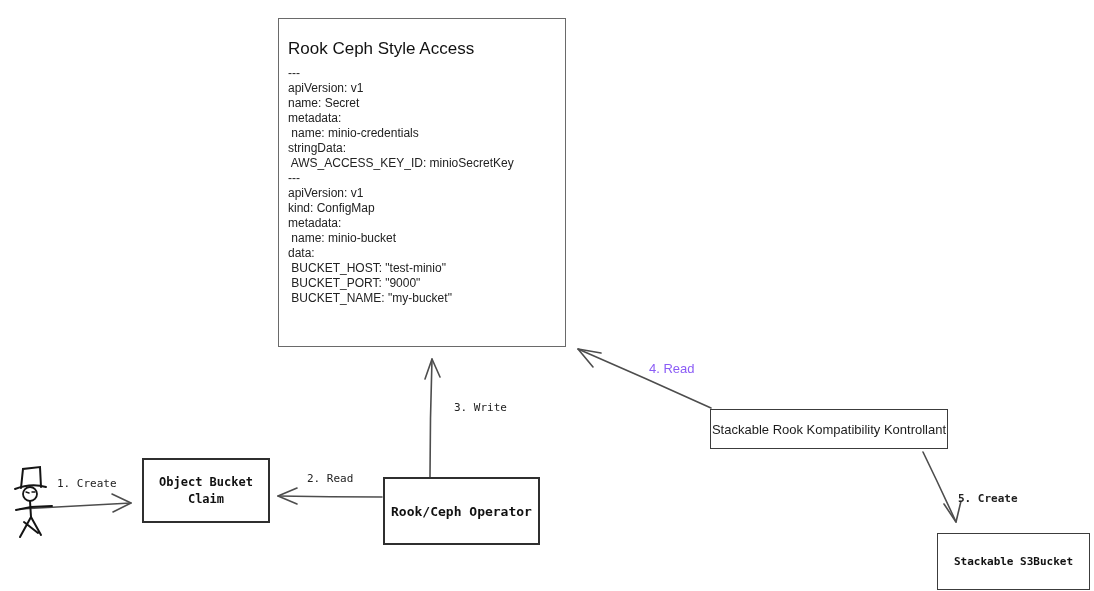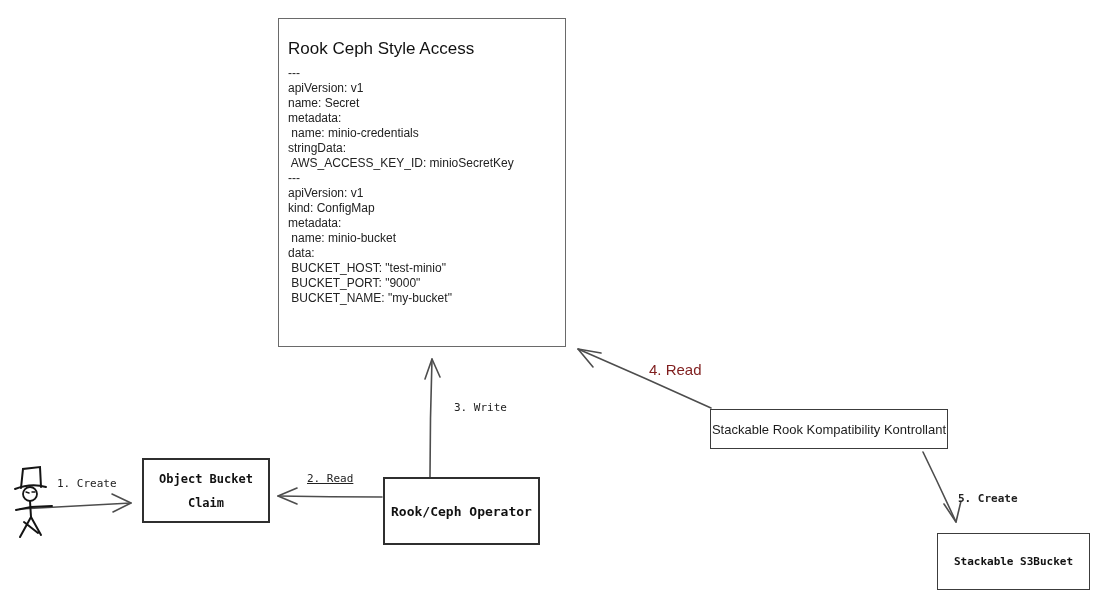--- a/index.html
+++ b/index.html
@@ -21,35 +21,35 @@
     position:absolute;left:9px;top:47px;
     font-size:12px;line-height:15px;color:#222;
   }
   .rook-yaml div{white-space:pre;}
   
   .node{
     box-sizing:border-box;background:#fff;border:2px solid #2f2f2f;
     display:flex;align-items:center;justify-content:center;text-align:center;
     font-family:"DejaVu Sans Mono",monospace;color:#111;
   }
-  .node-obc{left:142px;top:458px;width:128px;height:65px;font-size:12px;font-weight:600;line-height:24px;}
+  .node-obc{left:142px;top:458px;width:128px;height:65px;font-size:12px;font-weight:600;line-height:17px;}
   .node-operator{left:383px;top:477px;width:157px;height:68px;font-size:13px;font-weight:600;}
   .node-kontrollant{
     left:710px;top:409px;width:238px;height:40px;
     border:1.5px solid #3c3c3c;font-family:"Liberation Sans",sans-serif;
     font-size:13px;font-weight:400;color:#1c1c1c;
   }
   .node-s3bucket{left:937px;top:533px;width:153px;height:57px;border:1.5px solid #3c3c3c;font-size:11px;font-weight:600;}
   
   .edge-label{
     font-family:"DejaVu Sans Mono",monospace;font-size:11px;color:#222;white-space:pre;
   }
-  .edge-label.sans{font-family:"Liberation Sans",sans-serif;font-size:15px;color:#7f1d1d;}
+  .edge-label.sans{font-family:"Liberation Sans",sans-serif;font-size:13px;color:#8b5cf6;}
   .lbl-1{left:57px;top:477px;}
-  .lbl-2{left:307px;top:472px;text-decoration:underline;}
+  .lbl-2{left:307px;top:472px;}
   .lbl-3{left:437px;top:401px;margin-left:17px;}
   .lbl-4{left:649px;top:361px;}
   .lbl-5{left:958px;top:492px;font-weight:bold;}
   svg.layer{position:absolute;left:0;top:0;width:1094px;height:591px;pointer-events:none;}
 </style>
 </head>
 <body>
 
 <div id="canvas">
 

